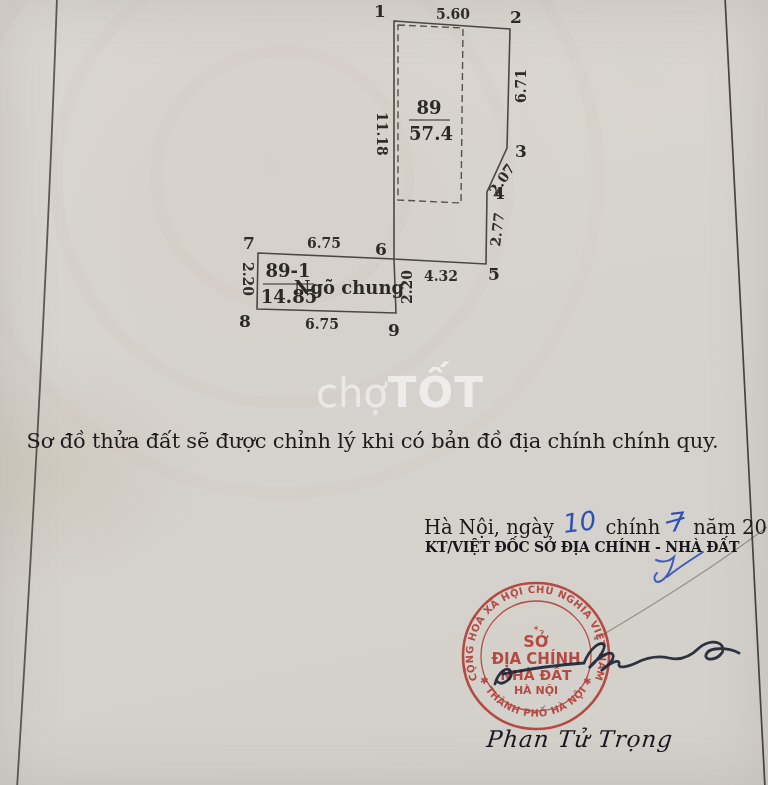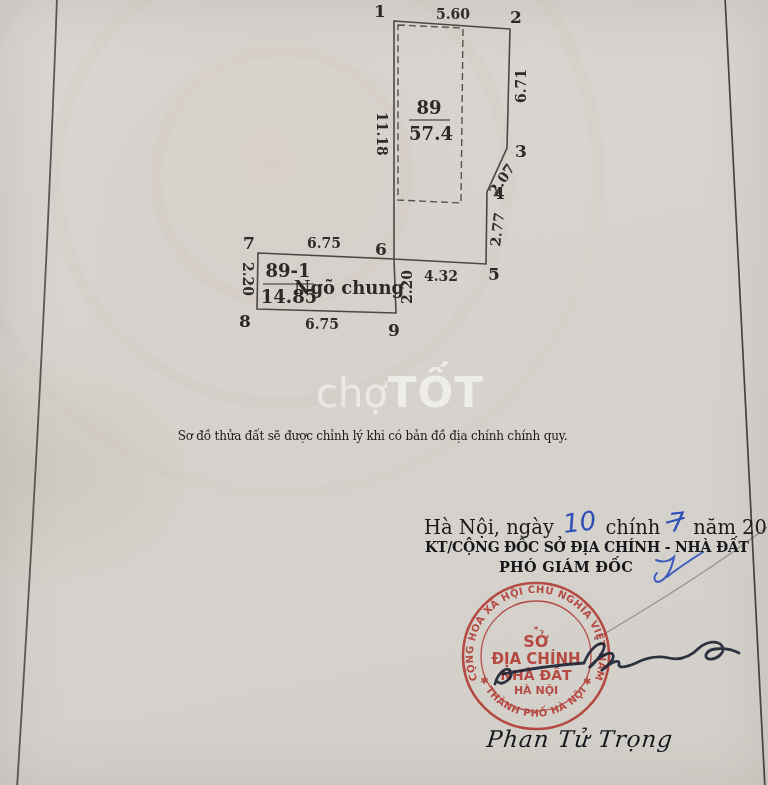--- a/index.html
+++ b/index.html
@@ -22,21 +22,21 @@
   svg.overlay{position:absolute;left:0;top:0;}
   .vtx{font:700 17px "DejaVu Serif","Liberation Serif",serif;fill:#2b2a27;}
   .dim{font:700 14px "DejaVu Serif","Liberation Serif",serif;fill:#2e2d2a;}
   .plot{font:700 18px "DejaVu Serif","Liberation Serif",serif;fill:#2b2a27;}
   .stampTxt{font-family:"DejaVu Sans","Liberation Sans",sans-serif;font-weight:700;fill:#b13831;}
   .watermark{position:absolute;left:316px;top:368px;white-space:nowrap;
     font-family:"DejaVu Sans","Liberation Sans",sans-serif;}
   .watermark .lt{font-size:40px;font-weight:400;color:rgba(255,255,255,0.50);}
   .watermark .bd{font-size:42px;font-weight:800;color:rgba(255,255,255,0.58);letter-spacing:1px;text-align:center;}
   .caption{position:absolute;left:0;top:429px;width:745px;text-align:center;
-    font-size:12px;letter-spacing:-0.2px;color:#1d1c1a;}
+    font-size:21px;letter-spacing:-0.2px;color:#1d1c1a;}
   .dateline{position:absolute;left:424px;top:510px;white-space:nowrap;
     font-size:19.5px;color:#1b1a18;}
   .hw{display:inline-block;position:relative;top:-3px;margin:0 3px;
     font-family:"DejaVu Sans","Liberation Sans",sans-serif;font-style:italic;
     font-size:26px;font-weight:500;color:#2e4fb8;transform:rotate(-7deg);}
   .hw-seven{margin:0 2px;}
   .hw-seven .bar{position:absolute;left:-3px;top:12px;width:19px;height:0;
     border-top:2.6px solid #2e4fb8;transform:rotate(-8deg);}
   .titles{position:absolute;left:425px;top:539px;width:282px;text-align:center;
     color:#161519;}
@@ -133,19 +133,18 @@
 
   <div class="dateline">
     <span>Hà Nội, ngày</span>
     <span class="hw">10</span>
     <span>chính</span>
     <span class="hw hw-seven"><span>7</span><i class="bar"></i></span>
     <span>năm 2002</span>
   </div>
 
   <div class="titles">
-    <div class="t1">KT/CỘNG ĐỐC SỞ ĐỊA CHÍNH - NHÀ ĐẤT</div>
-    <div class="t2">PHÓ GIÁM ĐỐC</div>
+    <div class="t1">KT/VIỆT ĐỐC SỞ ĐỊA CHÍNH - NHÀ ĐẤT</div>
   </div>
 
   <div class="signer">Phan Tử Trọng</div>
 
 </div>
 
 </body></html>

